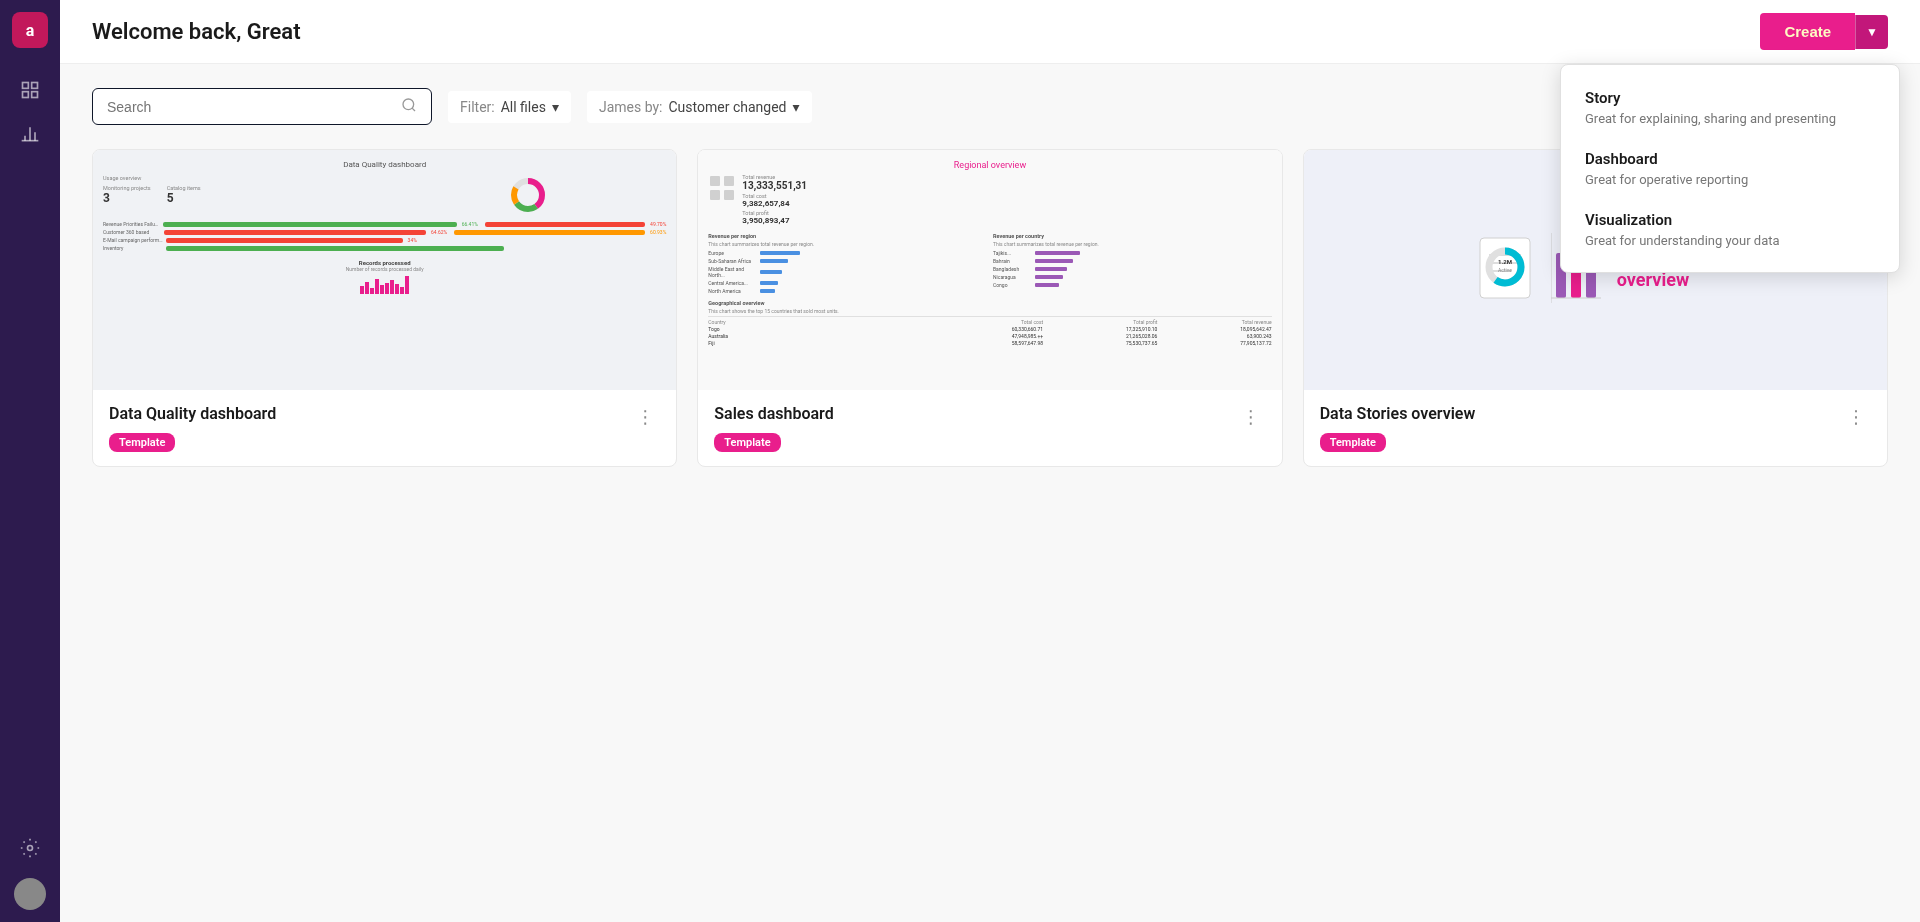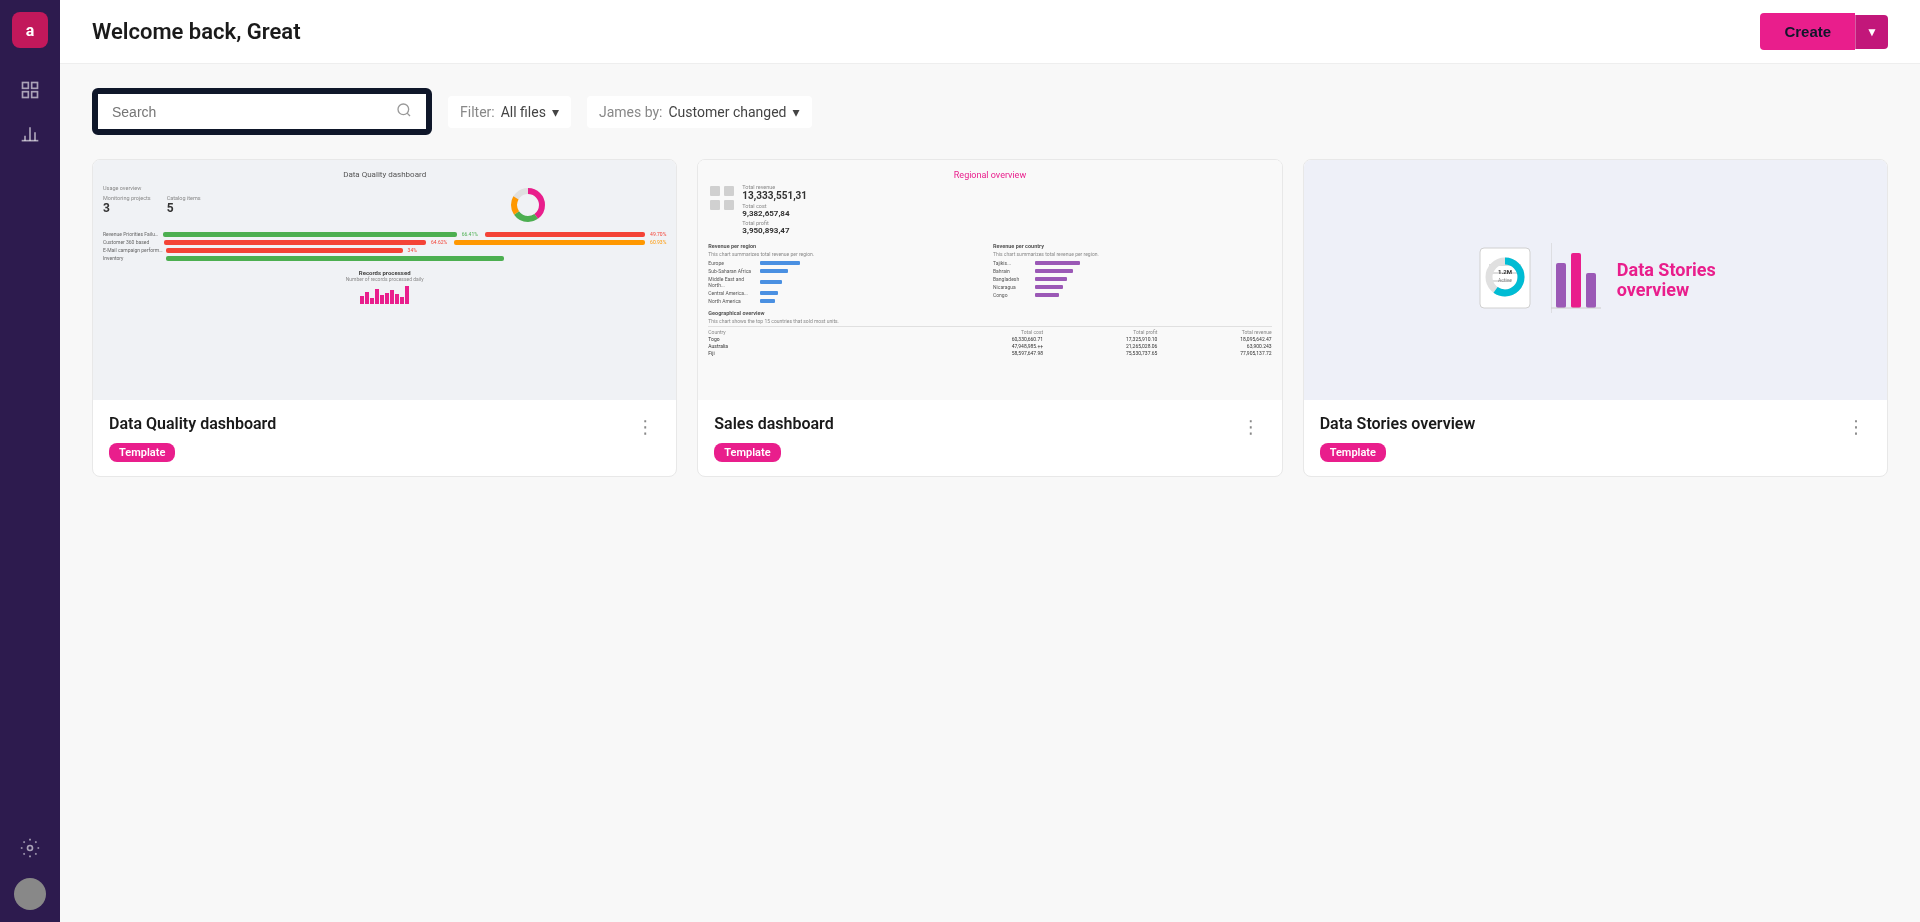--- a/index.html
+++ b/index.html
@@ -68,21 +68,21 @@
       font-size: 22px;
       font-weight: 600;
       color: #1a1a1a;
     }
     .create-btn-wrapper {
       display: flex;
       align-items: center;
     }
     .create-btn {
       background: #e91e8c;
-      color: #0f172a;
+      color: #fef9c3;
       border: none;
       padding: 10px 24px;
       font-size: 15px;
       font-weight: 600;
       cursor: pointer;
       border-radius: 4px 0 0 4px;
     }
     .create-btn-arrow {
       background: #c2177a;
       color: white;
@@ -170,21 +170,21 @@
       display: flex;
       align-items: center;
       gap: 16px;
       margin-bottom: 24px;
       background: #f8f8f8;
     }
     .search-box {
       display: flex;
       align-items: center;
       background: #fff;
-      border: 6px solid #0f172a;
+      border: 1px solid #0f172a;
       border-radius: 6px;
       padding: 8px 14px;
       width: 340px;
       gap: 12px;
     }
     .search-box input {
       border: none;
       outline: none;
       font-size: 14px;
       color: #555;
@@ -324,20 +324,34 @@
   <div class="header">
     <h1 class="header-title">Welcome back, Great</h1>
     <div class="create-btn-wrapper">
       <button class="create-btn">Create</button>
       <button class="create-btn-arrow">
         <span>▼</span>
       </button>
     </div>
   </div>
 
+  <div class="dropdown-menu">
+    <div class="dropdown-item">
+      <div class="dropdown-item-title">Story</div>
+      <div class="dropdown-item-desc">Great for explaining, sharing and presenting</div>
+    </div>
+    <div class="dropdown-item">
+      <div class="dropdown-item-title">Dashboard</div>
+      <div class="dropdown-item-desc">Great for operative reporting</div>
+    </div>
+    <div class="dropdown-item">
+      <div class="dropdown-item-title">Visualization</div>
+      <div class="dropdown-item-desc">Great for understanding your data</div>
+    </div>
+  </div>
 
   <div class="content">
 
 
     <div class="toolbar">
       <div class="search-box">
         <input type="text" placeholder="Search" style="">
         <span class="search-icon">
           <svg width="16" height="16" viewBox="0 0 24 24" fill="none" stroke="#999" stroke-width="2">
             <circle cx="11" cy="11" r="8"></circle>

